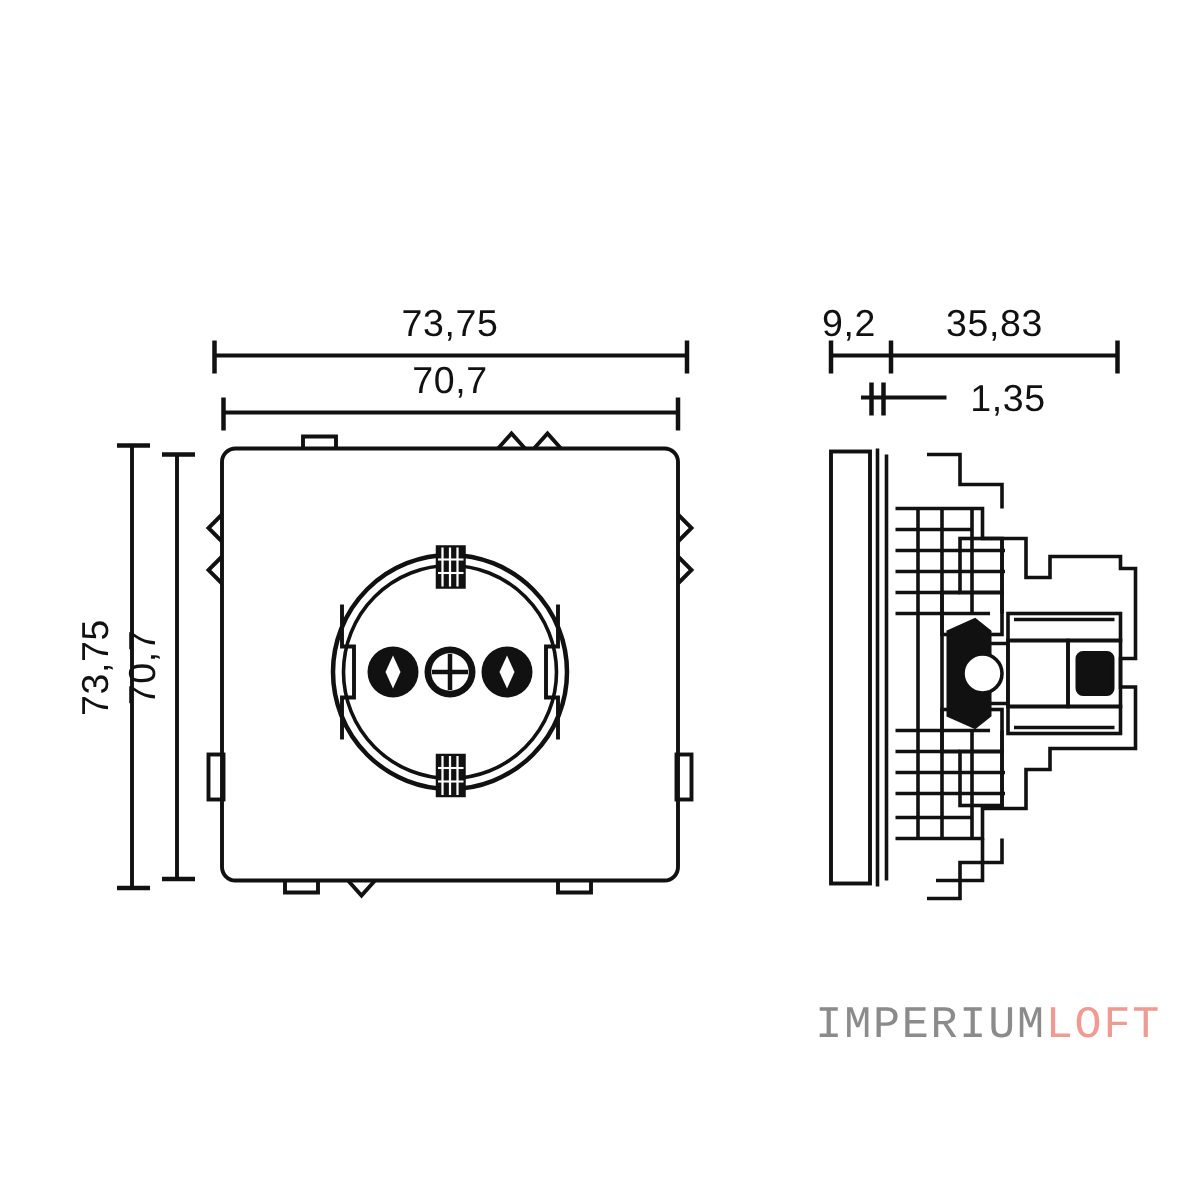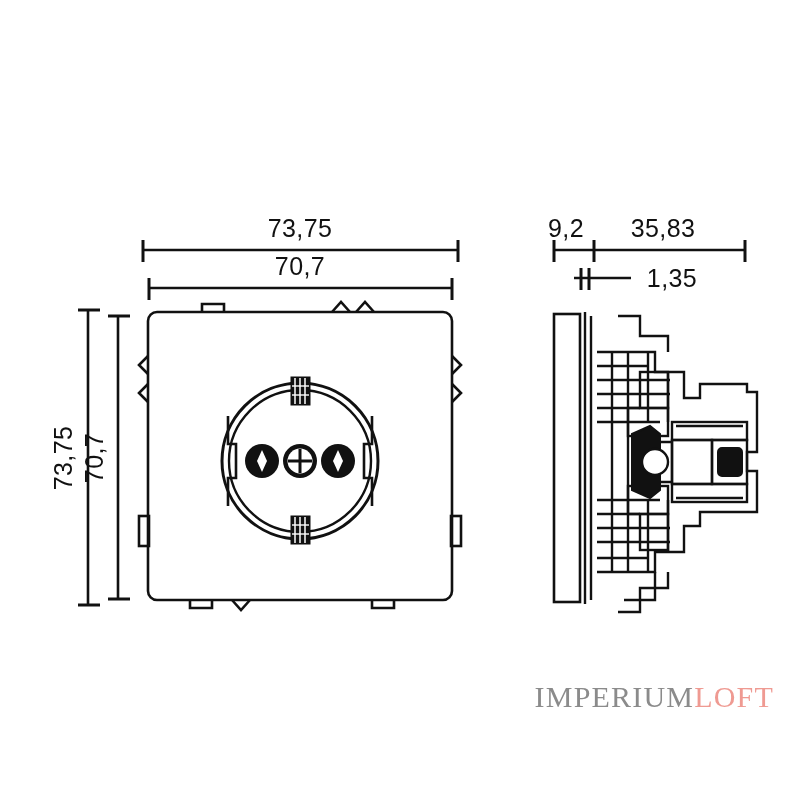--- a/index.html
+++ b/index.html
@@ -10,21 +10,21 @@
   body {
     width: 800px;
     height: 800px;
     position: relative;
     overflow: hidden;
     font-family: "Liberation Sans", sans-serif;
   }
   #drawing-root {
     position: absolute;
     left: 0;
-    top: 16px;
+    top: 3px;
     width: 800px;
     height: 738px;
   }
   svg.cad {
     display: block;
     width: 800px;
     height: 800px;
   }
   .dimtext {
     font-family: "Liberation Sans", sans-serif;
@@ -35,21 +35,21 @@
   .dimtext-v {
     font-family: "Liberation Sans", sans-serif;
     font-size: 25px;
     fill: #111111;
     letter-spacing: 0.4px;
   }
   .wm {
     position: absolute;
     right: 26px;
     bottom: 40px;
-    font-family: Liberation Serif, serif;
+    font-family: Liberation Mono, monospace;
     font-size: 30px;
     letter-spacing: 1.2px;
     white-space: nowrap;
     user-select: none;
   }
   .wm .wm-a { color: #8b8b8b; }
   .wm .wm-b { color: #ef9a92; }
 </style>
 </head>
 <body>

